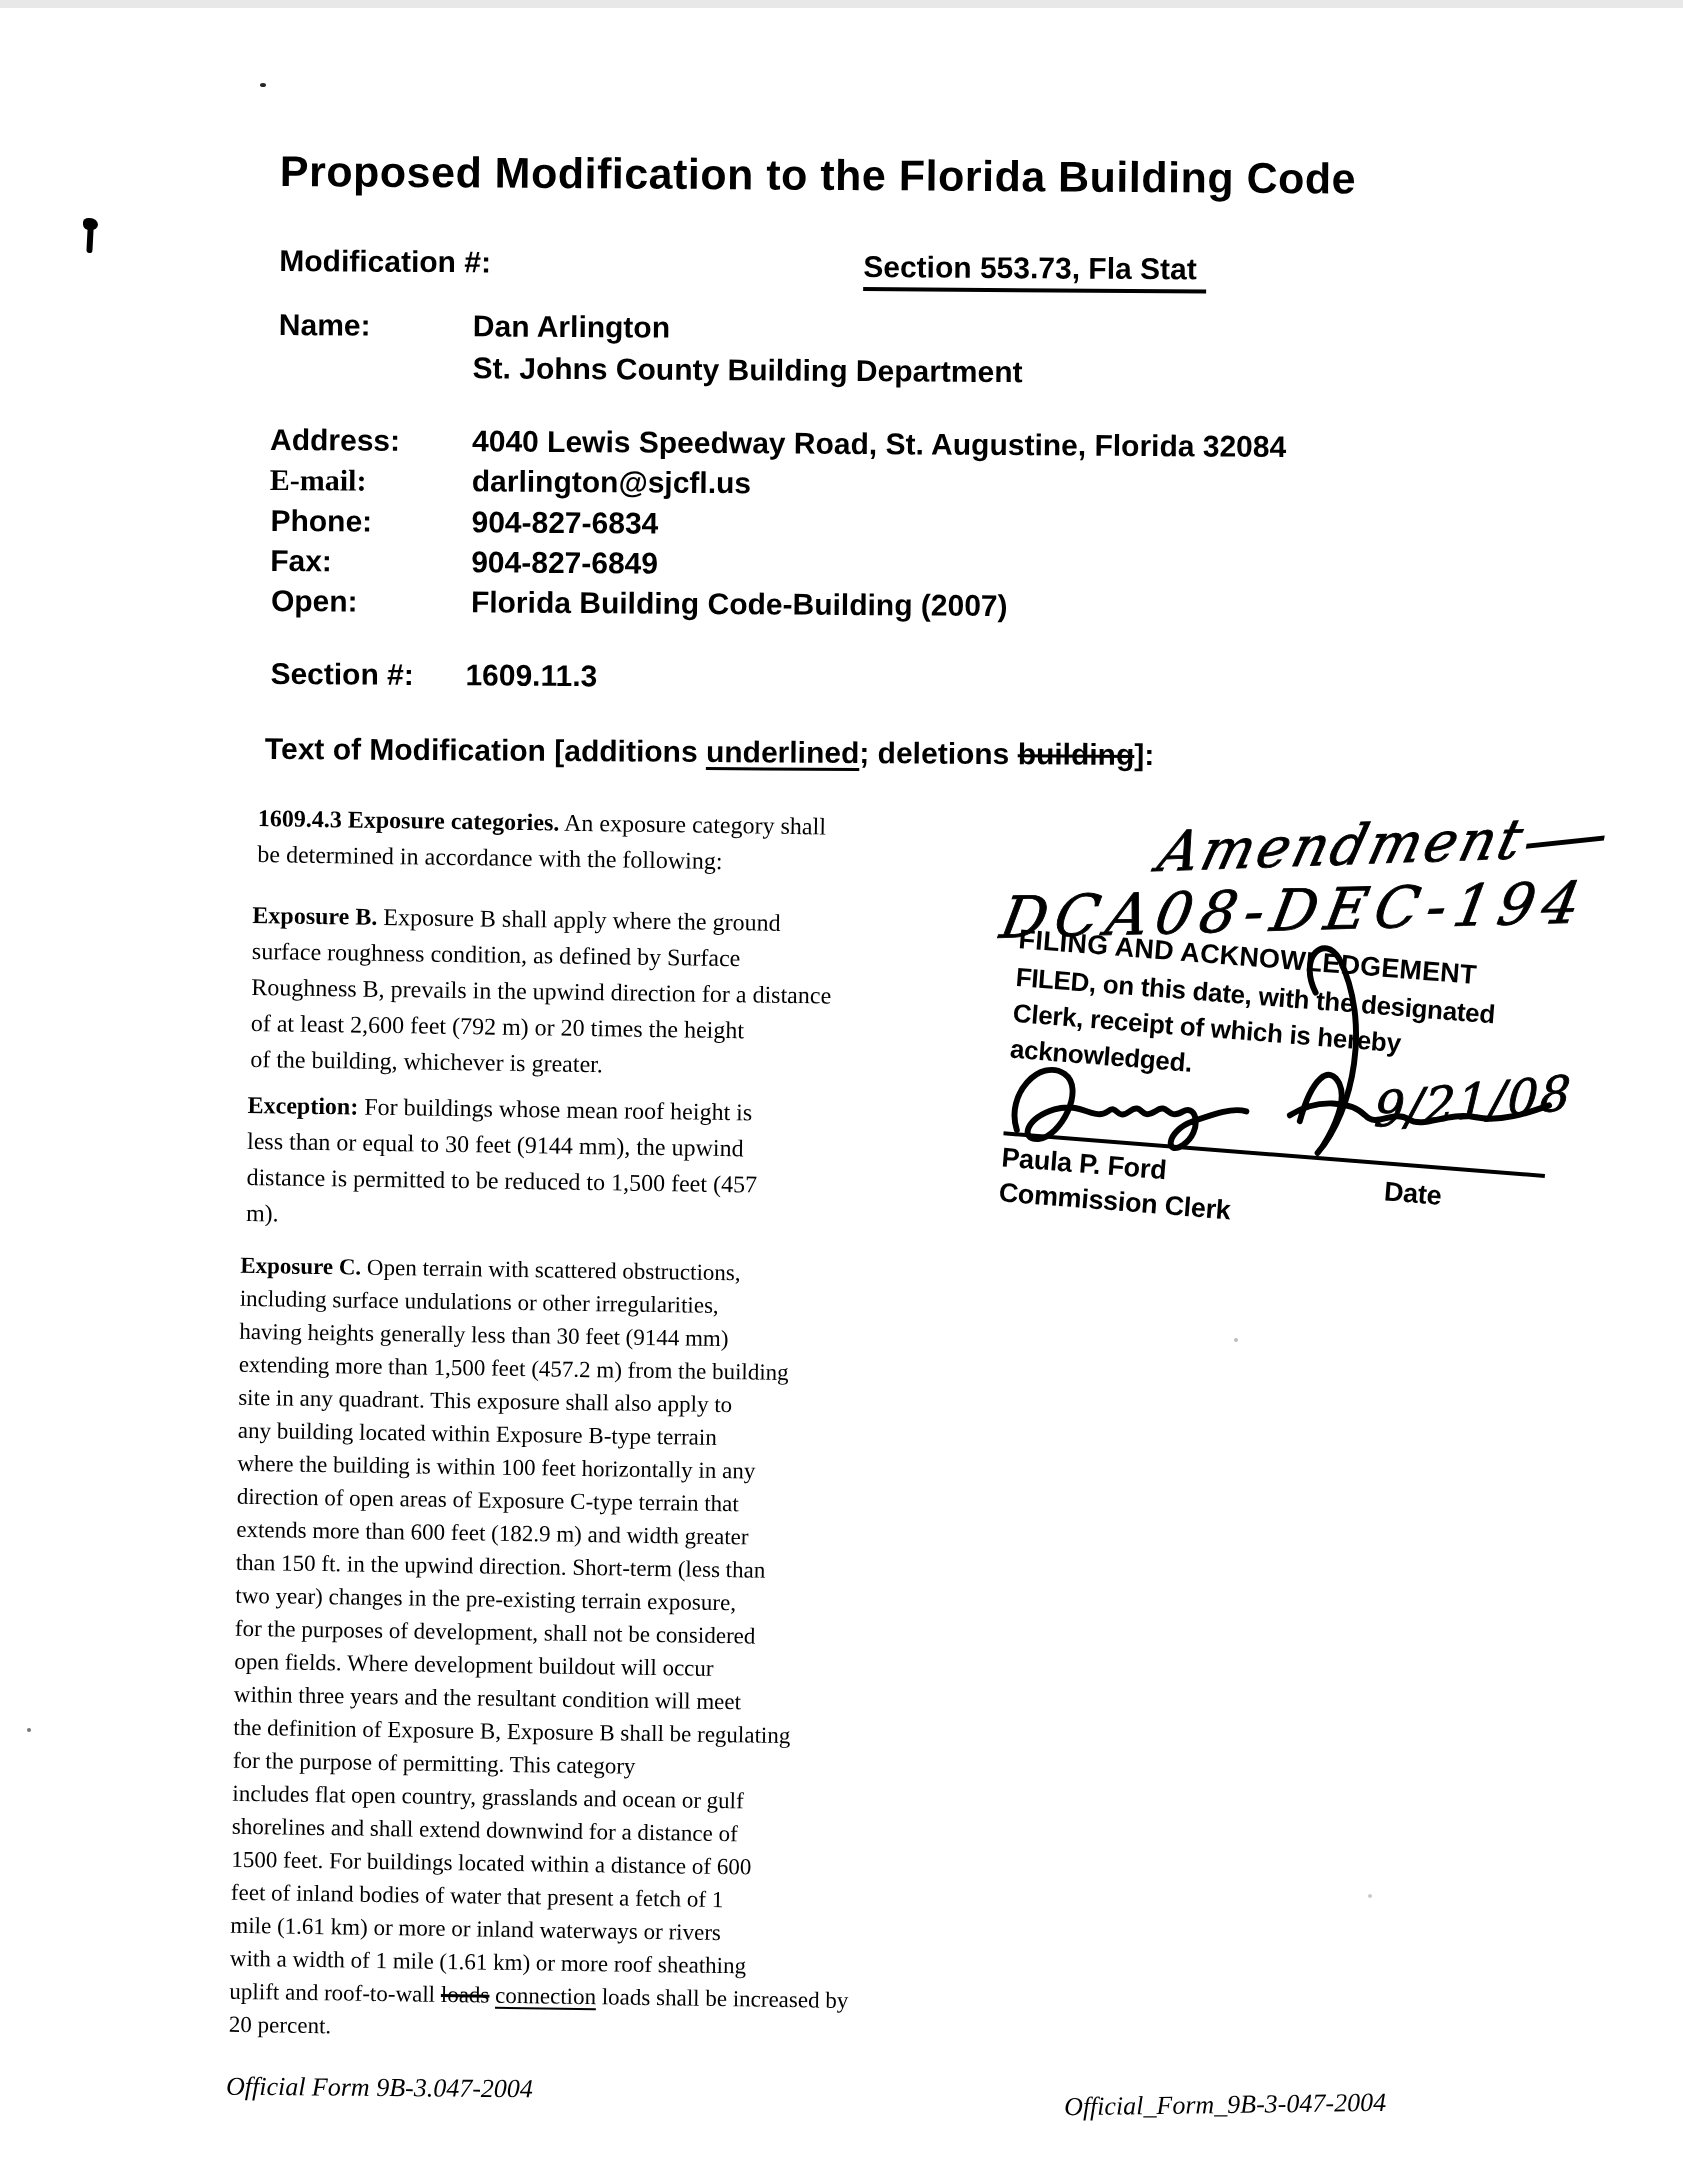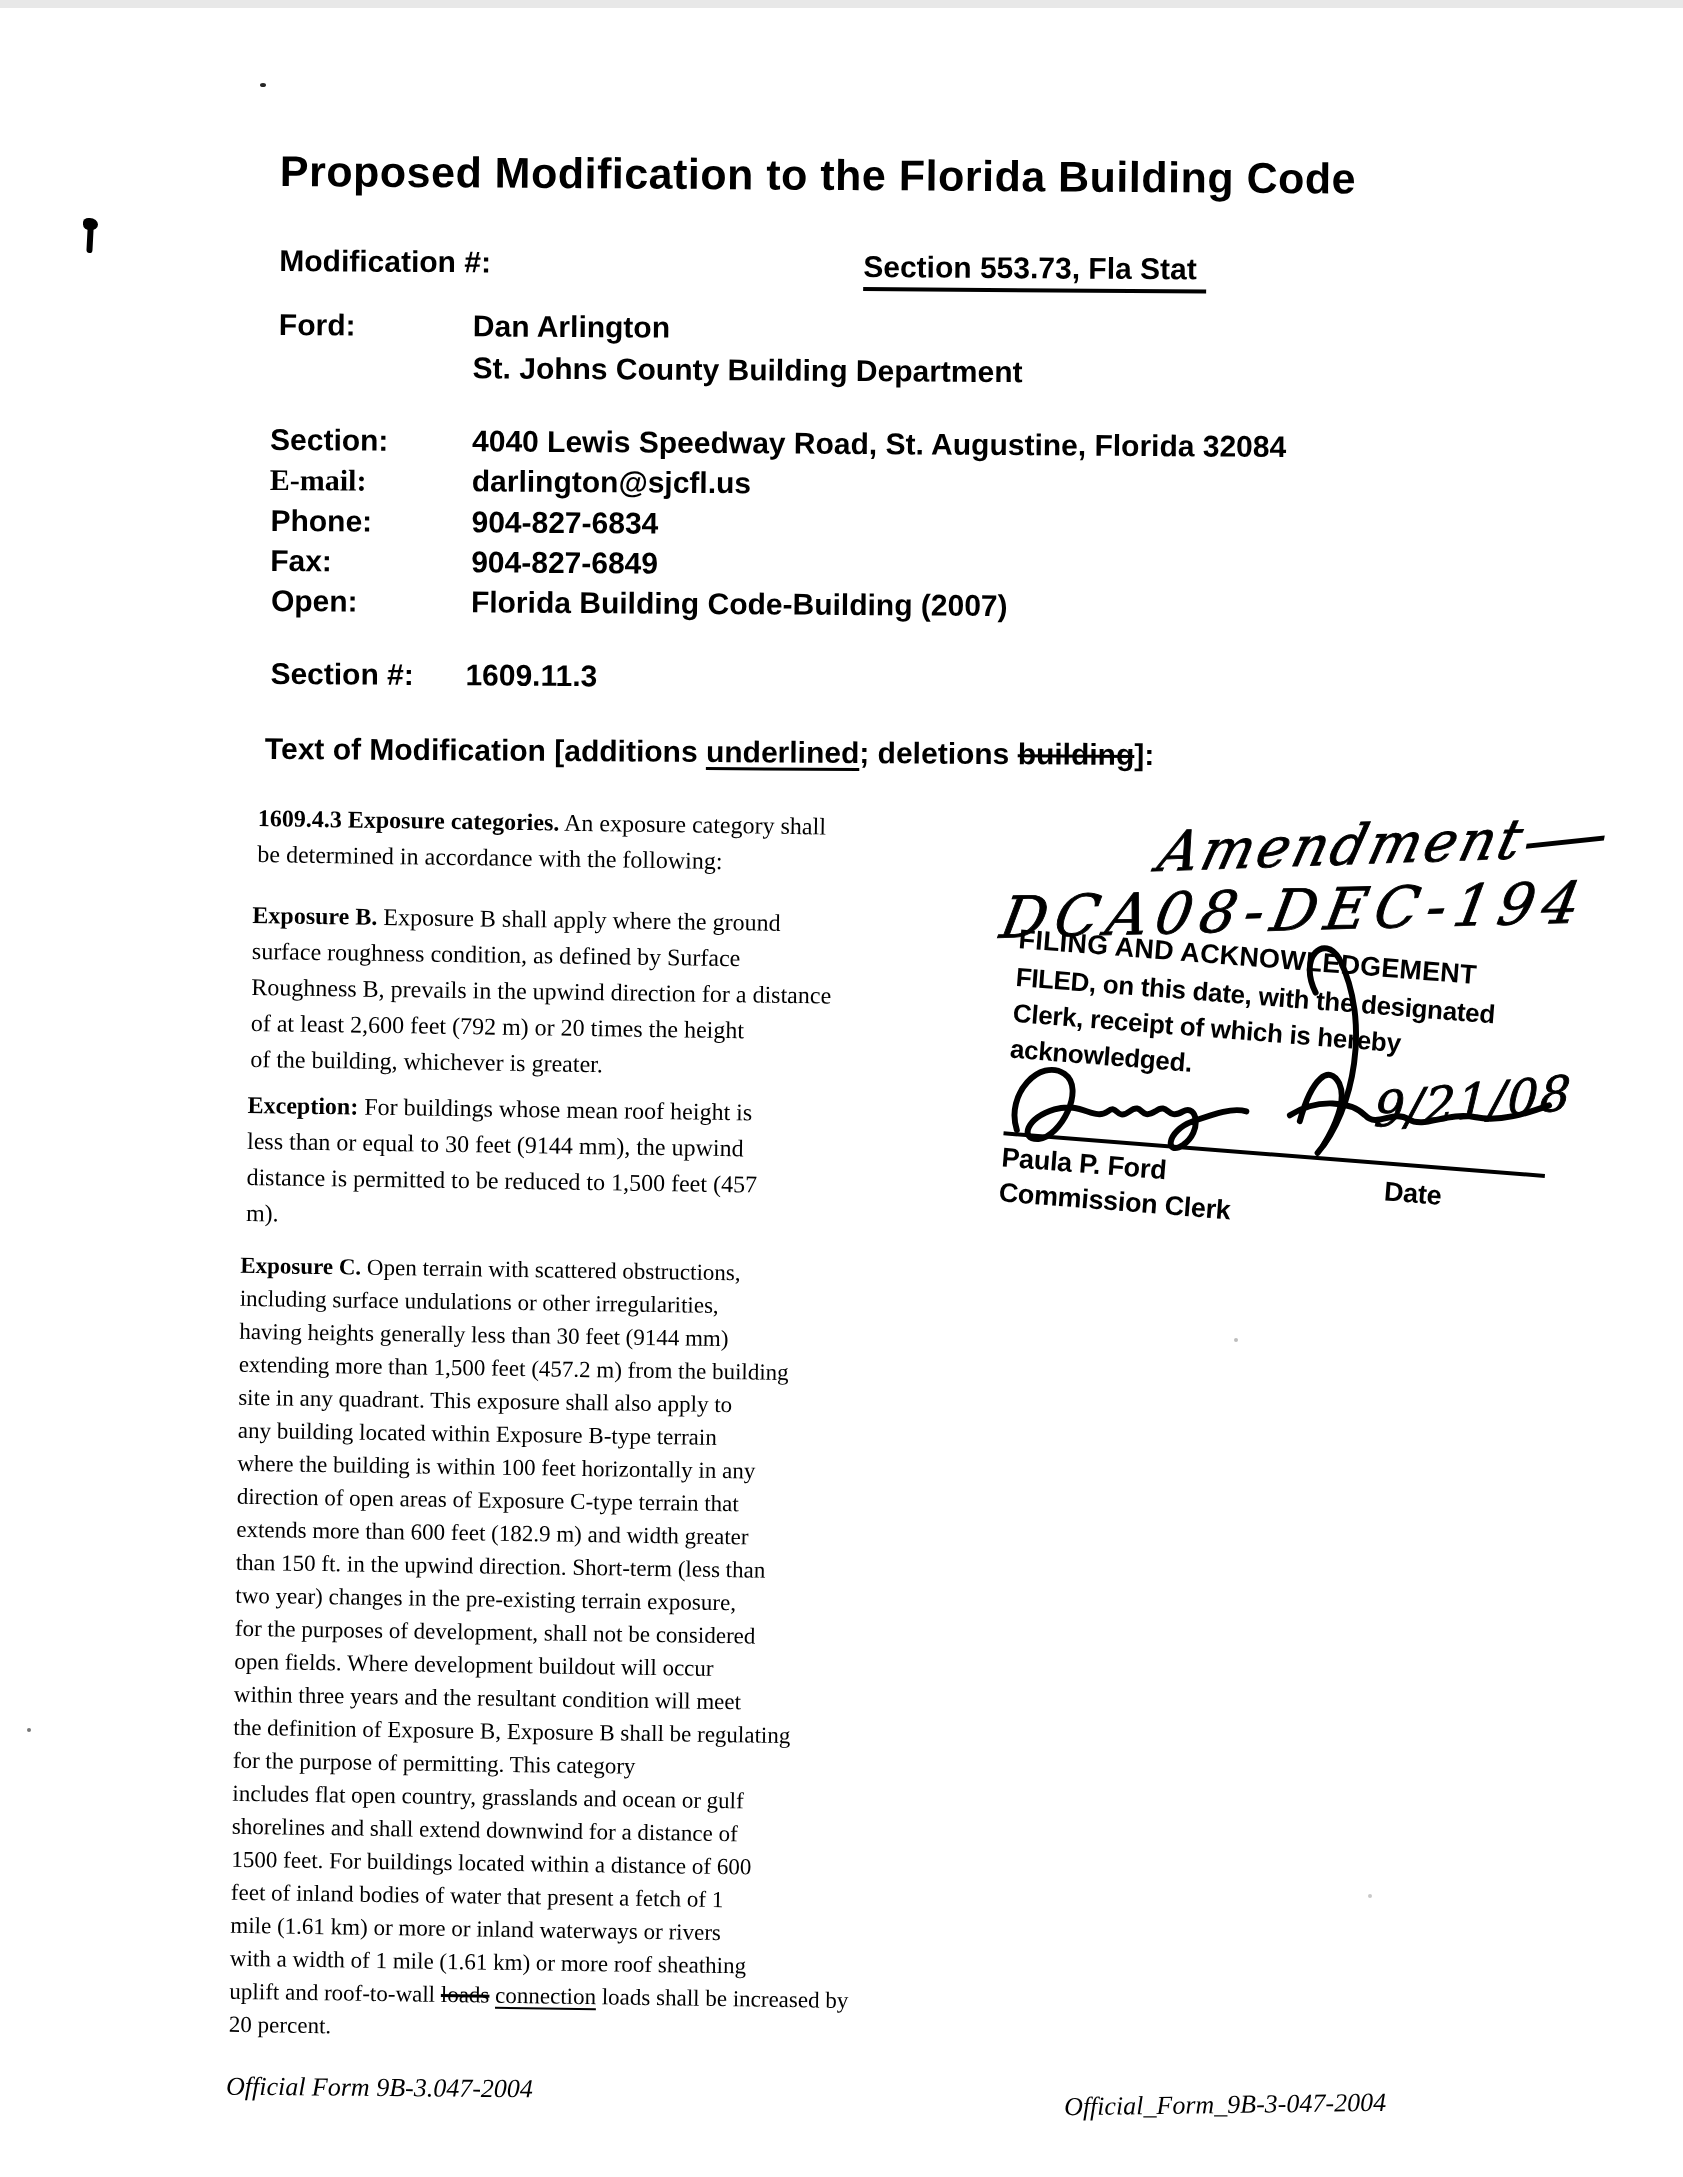--- a/index.html
+++ b/index.html
@@ -103,25 +103,25 @@
   <div class="speck dot2"></div>
   <div class="speck dot3"></div>
   <div class="speck dot4"></div>
 
   <div class="layer" id="hdr-layer">
     <div class="abs title">Proposed Modification to the Florida Building Code</div>
 
     <div class="abs mod-label">Modification #:</div>
     <div class="abs statute">Section 553.73, Fla Stat</div>
 
-    <div class="abs flabel name-label">Ford:</div>
+    <div class="abs flabel name-label">Name:</div>
     <div class="abs fvalue name-v1">Dan Arlington</div>
     <div class="abs fvalue name-v2">St. Johns County Building Department</div>
 
-    <div class="abs flabel addr-label">Section:</div>
+    <div class="abs flabel addr-label">Address:</div>
     <div class="abs fvalue addr-v">4040 Lewis Speedway Road, St. Augustine, Florida 32084</div>
 
     <div class="abs flabel email-label">E-mail:</div>
     <div class="abs fvalue email-v">darlington@sjcfl.us</div>
 
     <div class="abs flabel phone-label">Phone:</div>
     <div class="abs fvalue phone-v">904-827-6834</div>
 
     <div class="abs flabel fax-label">Fax:</div>
     <div class="abs fvalue fax-v">904-827-6849</div>

